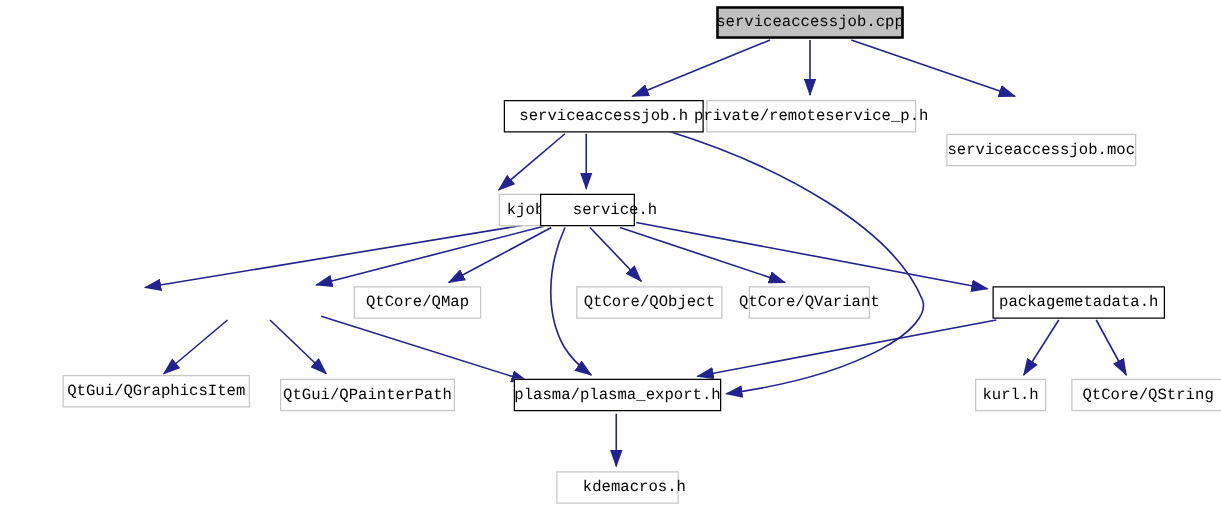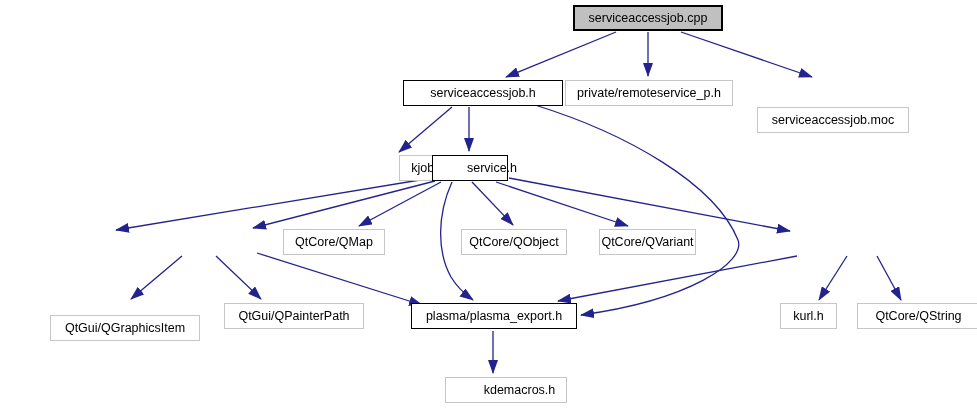--- a/index.html
+++ b/index.html
@@ -1,18 +1,18 @@
 <!DOCTYPE html>
 <html style="--canvas: #ffffff; --edge: #23238d; --node_fill: #ffffff; --current_fill: #c0c0c0; --border_link: #000000; --border_plain: #c6c6c6;"><head>
 <meta charset="utf-8">
 <style>
   html,body{margin:0;padding:0;background:#ffffff;}
   .stage{
     position:relative;width:977px;height:411px;background:var(--canvas,#ffffff);
-    font-family:Liberation Sans, sans-serif;overflow:hidden;border-radius:27px;
+    font-family:Liberation Mono, monospace;overflow:hidden;border-radius:27px;
   }
   svg.edges{position:absolute;left:0;top:0;width:977px;height:411px;}
   .edge{fill:none;stroke:var(--edge,#23238d);stroke-width:1.3;}
   .node{
     position:absolute;box-sizing:border-box;height:26px;
     background:var(--node_fill,#ffffff);
     border:1px solid var(--border_plain,#c6c6c6);
     color:#000;font-size:12.5px;line-height:1;
     display:flex;align-items:center;justify-content:center;
     white-space:nowrap;z-index:2;
@@ -53,22 +53,23 @@
     <path class="edge" d="M493,331 L493,373" marker-end="url(#arrow)"></path>
   </svg>
 
   <div class="node current" style="left:573px;top:5px;width:150px;">serviceaccessjob.cpp</div>
   <div class="node linked" style="left:403px;top:80px;width:160px;">serviceaccessjob.h</div>
   <div class="node" style="left:565px;top:80px;width:168px;">private/remoteservice_p.h</div>
   <div class="node" style="left:757px;top:80px;width:152px;margin-top:27px;">serviceaccessjob.moc</div>
   <div class="node" style="left:352px;top:155px;width:58px;margin-left:47px;">kjob.h</div>
   <div class="node linked" style="left:432px;top:155px;width:76px;padding-left:44px;">service.h</div>
   <div class="node" style="left:283px;top:229px;width:102px;">QtCore/QMap</div>
-  <div class="node" style="left:461px;top:229px;width:106px;">QtCore/QObject</div>
+  <div class="node" style="left:461px;top:229px;width:117px;">QtCore/QObject</div>
   <div class="node" style="left:599px;top:229px;width:97px;">QtCore/QVariant</div>
-  <div class="node" style="left:50px;top:315px;width:150px;">QtGui/QGraphicsItem</div>
+  <div class="node linked" style="left:794px;top:229px;width:138px;">packagemetadata.h</div>
+  <div class="node" style="left:50px;top:300px;width:150px;">QtGui/QGraphicsItem</div>
   <div class="node" style="left:224px;top:303px;width:140px;">QtGui/QPainterPath</div>
   <div class="node linked" style="left:411px;top:303px;width:166px;">plasma/plasma_export.h</div>
   <div class="node" style="left:780px;top:303px;width:57px;">kurl.h</div>
   <div class="node" style="left:857px;top:303px;width:123px;text-align:right;">QtCore/QString</div>
-  <div class="node" style="left:445px;top:377px;width:122px;padding-left:27px;">kdemacros.h</div>
+  <div class="node" style="left:445px;top:377px;width:98px;padding-left:27px;">kdemacros.h</div>
 
 </div>
 
 </body></html>

